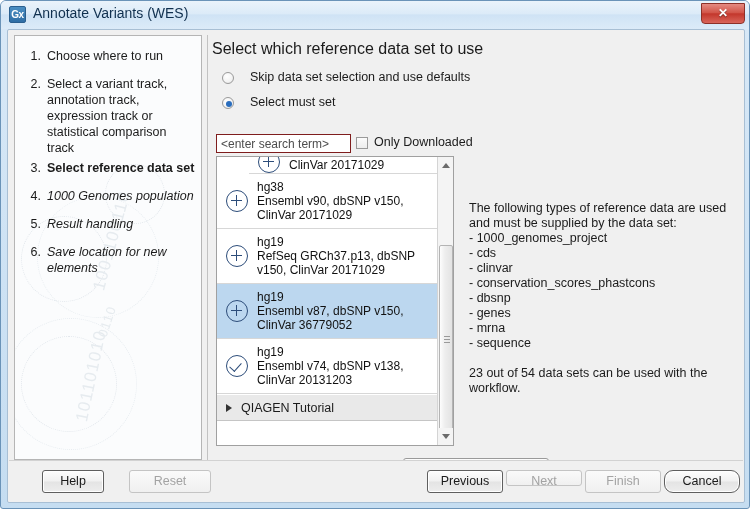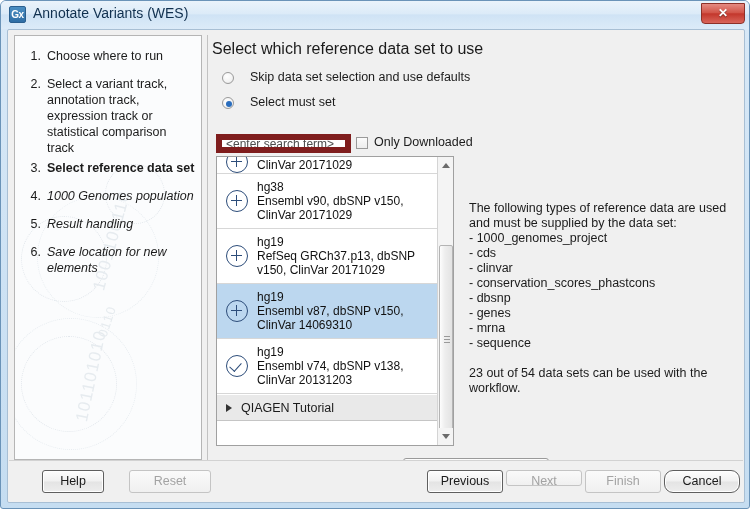--- a/index.html
+++ b/index.html
@@ -133,21 +133,21 @@
     content: ""; position: absolute; left: 3px; top: 3px;
     width: 6px; height: 6px; border-radius: 50%;
     background: #2a6dbd;
   }
   .radio-row .rlabel { margin-left: 28px; display: inline-block; }
 
   #search-box {
     position: absolute; left: 207px; top: 103px;
     width: 135px; height: 19px;
     background: #ffffff;
-    border: 6px solid #7f1d1d;
+    border: 1px solid #7f1d1d;
     font-size: 12px; color: #4d4d4d;
     padding: 2px 4px;
     line-height: 15px;
     font-family: "Liberation Sans", sans-serif;
   }
   #only-dl-row {
     position: absolute; left: 347px; top: 104px;
     font-size: 12.5px; color: #1b1b1b; cursor: pointer;
   }
   .checkbox {
@@ -368,41 +368,41 @@
     <input id="search-box" type="text" value="&lt;enter search term&gt;" style="">
 
     <div id="only-dl-row">
       <span class="checkbox"></span>
       <span class="clabel">Only Downloaded</span>
     </div>
 
     <div id="list-wrap">
       <div id="list-scrollarea">
 
-        <div class="ds-item" style="min-height:0; padding-top:0; height:17px; overflow:hidden;">
+        <div class="ds-item" style="min-height:0; padding-top:0; height:17px; overflow:hidden;margin-left:32px;">
           <span class="ds-icon plus" style="top:-6px; margin-top:0;"></span>
           <div class="ds-desc" style="margin-top:1px;">ClinVar 20171029</div>
         </div>
 
         <div class="ds-item">
           <span class="ds-icon plus"></span>
           <div class="ds-title">hg38</div>
           <div class="ds-desc">Ensembl v90, dbSNP v150, ClinVar 20171029</div>
         </div>
 
         <div class="ds-item">
           <span class="ds-icon plus"></span>
           <div class="ds-title">hg19</div>
           <div class="ds-desc">RefSeq GRCh37.p13, dbSNP v150, ClinVar 20171029</div>
         </div>
 
         <div class="ds-item selected">
           <span class="ds-icon plus"></span>
           <div class="ds-title">hg19</div>
-          <div class="ds-desc">Ensembl v87, dbSNP v150, ClinVar 14069310</div>
+          <div class="ds-desc">Ensembl v87, dbSNP v150, ClinVar 36779052</div>
         </div>
 
         <div class="ds-item">
           <span class="ds-icon check"></span>
           <div class="ds-title">hg19</div>
           <div class="ds-desc">Ensembl v74, dbSNP v138, ClinVar 20131203</div>
         </div>
 
         <div class="ds-group">
           <span class="arrow"></span>

